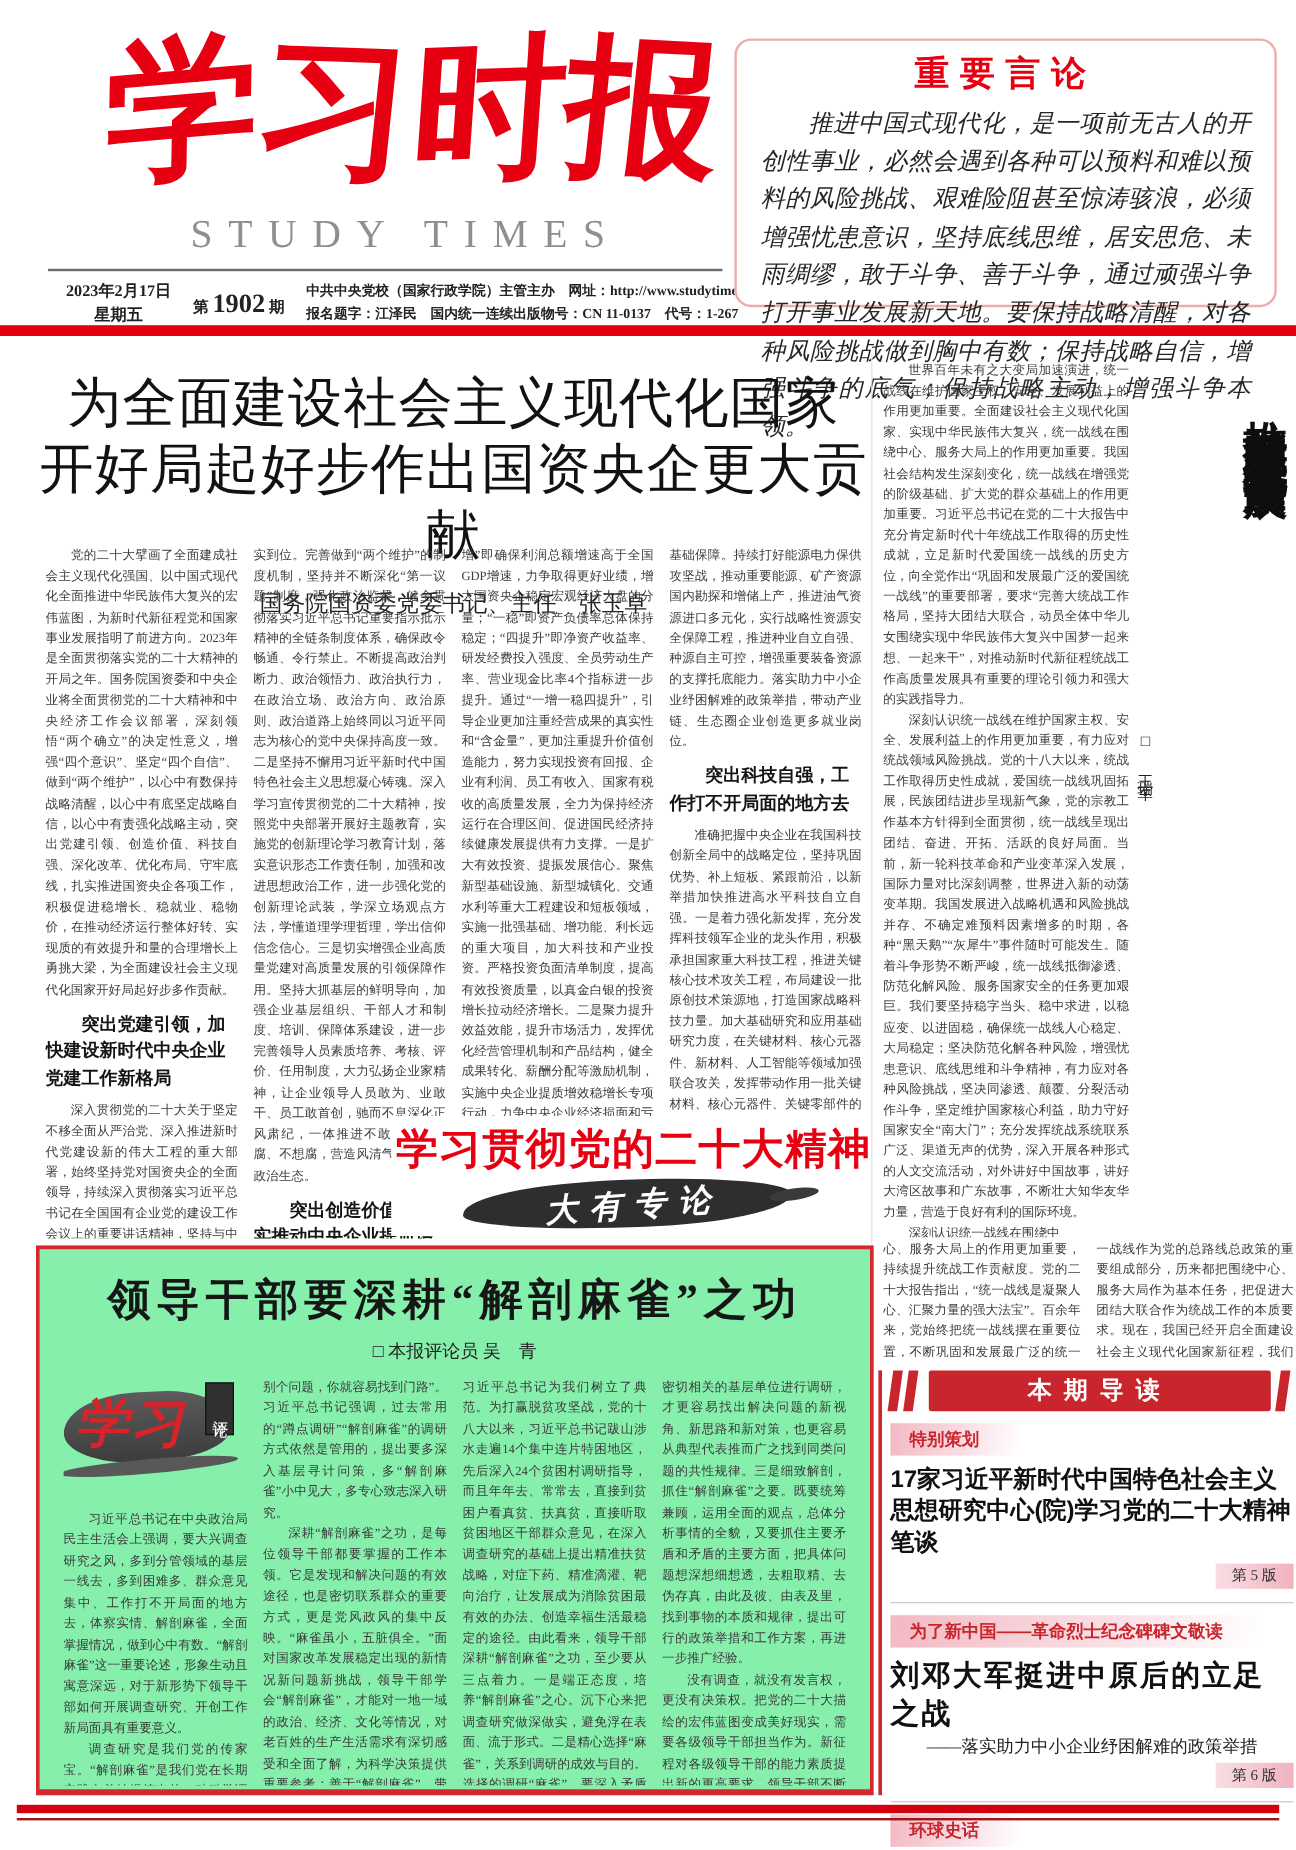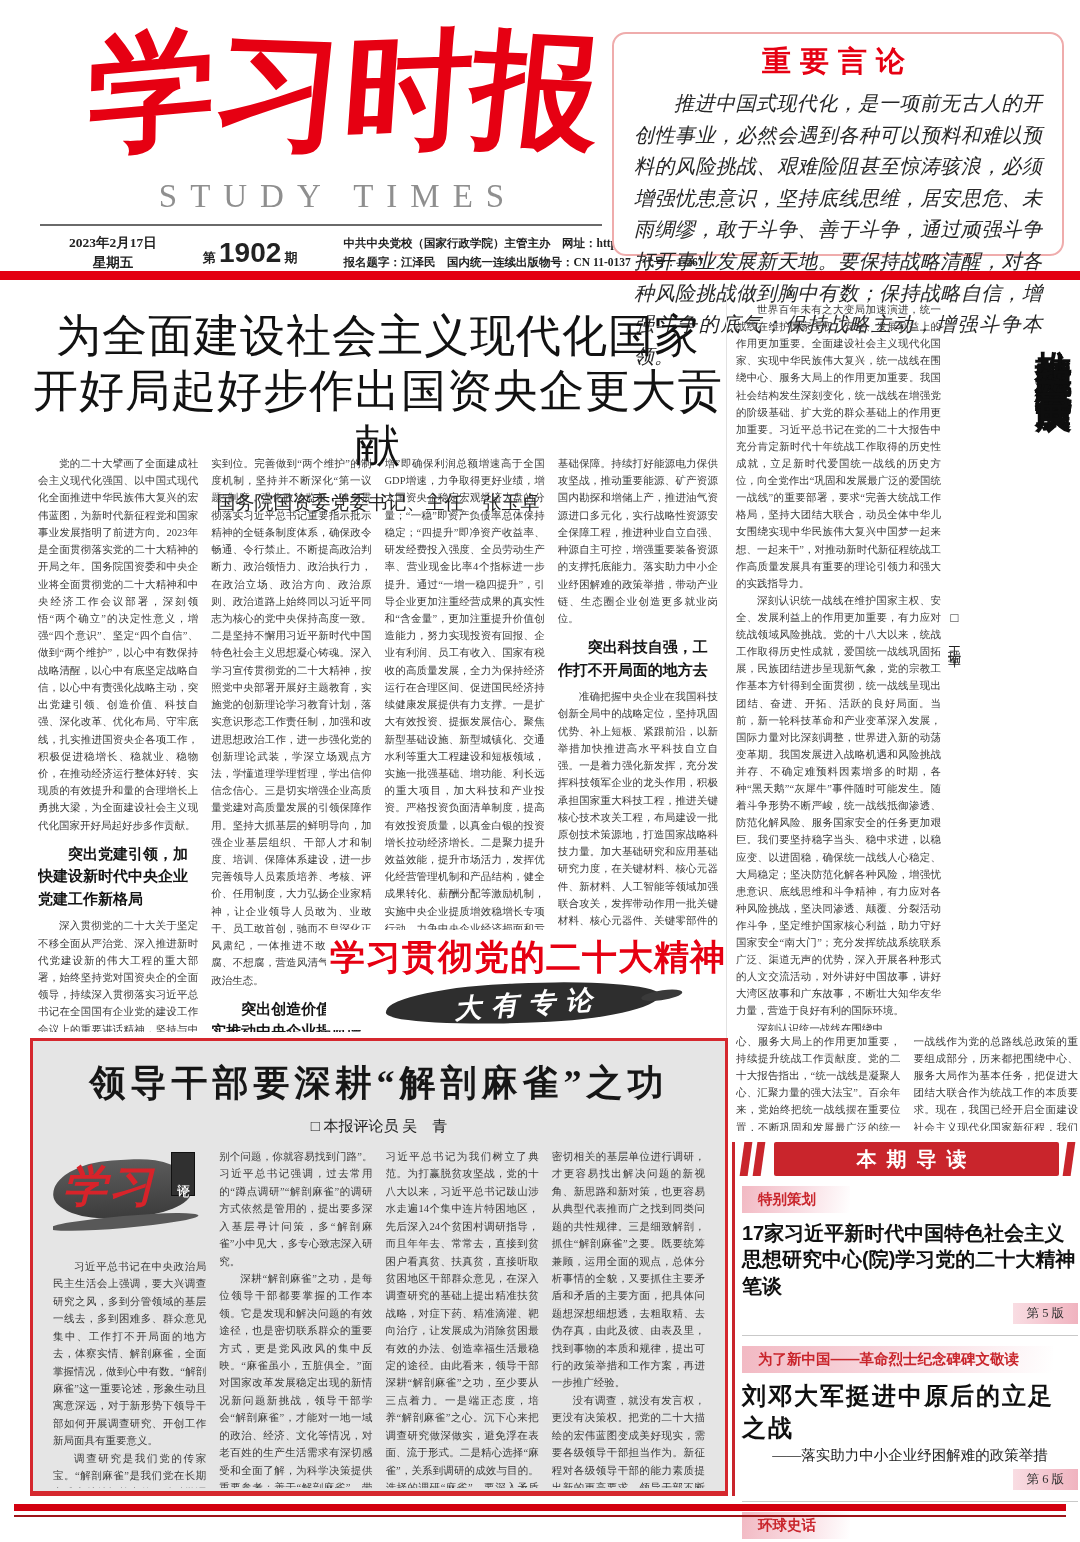--- a/index.html
+++ b/index.html
@@ -9,25 +9,25 @@
   .masthead{position:absolute;left:88px;top:14px;width:500px;display:flex;justify-content:space-between;}
   .masthead span{font-size:128px;line-height:1.2;font-weight:900;color:#e60012;
     font-family:"DejaVu Serif",serif;display:inline-block;}
   .masthead span:nth-child(1){transform:rotate(-5deg) skewX(-6deg);}
   .masthead span:nth-child(2){transform:rotate(2deg) skewX(-4deg);}
   .masthead span:nth-child(3){transform:rotate(-2deg) skewX(-6deg);}
   .masthead span:nth-child(4){transform:rotate(3deg) skewX(-3deg);}
   .study-times{position:absolute;left:78px;top:178px;width:520px;text-align:center;
     font-family:"Liberation Serif",serif;font-size:33px;letter-spacing:13px;color:#8f8f8f;}
   .head-line{position:absolute;left:40px;top:224px;width:562px;height:2px;background:#6a6a6a;}
-  .info-row{position:absolute;left:46px;top:230px;width:560px;display:flex;align-items:center;gap:23px;}
+  .info-row{position:absolute;left:46px;top:230px;width:560px;display:flex;align-items:center;gap:9px;}
   .date-block{text-align:center;font-weight:bold;font-size:13.5px;line-height:1.5;color:#222;white-space:nowrap;}
   .vsep{width:1px;height:38px;background:#999;}
   .issue{font-weight:bold;color:#222;font-size:13px;white-space:nowrap;}
-  .issue b{font-size:28px;font-family:Liberation Sans, sans-serif;}
+  .issue b{font-size:22px;font-family:Liberation Serif, serif;}
   .pub-block{font-size:11.5px;font-weight:bold;line-height:1.65;color:#222;white-space:nowrap;}
   
   .remarks{position:absolute;left:612px;top:32px;width:452px;height:224px;
     border:2px solid #efacac;border-radius:14px;padding:8px 20px;box-sizing:border-box;background:#fff;}
   .remarks h2{margin:0 0 6px;text-align:center;color:#e60012;font-size:29px;letter-spacing:9px;
     font-family:"Liberation Sans",sans-serif;font-weight:900;}
   .remarks p{margin:0;font-size:20px;line-height:1.58;text-align:justify;text-indent:2em;
     color:#262626;font-style:italic;}
   .red-rule-top{position:absolute;left:0;top:271px;width:1080px;height:9px;background:#e30011;}
   
@@ -63,21 +63,21 @@
   .ra-title-zone{flex:1;position:relative;}
   .ra-author{position:absolute;left:4px;top:315px;writing-mode:vertical-rl;font-size:13px;
     letter-spacing:4px;color:#222;}
   .ra-title{position:absolute;right:6px;top:26px;height:690px;writing-mode:vertical-rl;
     font-family:"Liberation Serif",serif;font-weight:900;font-size:37px;letter-spacing:3px;
     line-height:1;color:#0e0e0e;}
   .ra-row2{display:flex;gap:13px;height:98px;margin-top:2px;}
   .ra-row2 div{flex:1;overflow:hidden;font-size:10.5px;line-height:1.63;text-align:justify;color:#3b3b3b;}
   
   #commentary{position:absolute;left:30px;top:1038px;width:698px;height:458px;box-sizing:border-box;
-    border:3px solid #d5282e;border-bottom-width:5px;background:#e5e5e5;}
+    border:3px solid #d5282e;border-bottom-width:5px;background:#86efac;}
   .cm-head{text-align:center;font-family:"Liberation Serif",serif;font-weight:900;font-size:36px;
     letter-spacing:5px;margin-top:18px;color:#161616;}
   .cm-byline{text-align:center;font-size:15px;color:#222;margin-top:9px;}
   .cm-body{display:flex;gap:13px;padding:12px 20px 0;height:352px;box-sizing:border-box;}
   .cm-col{flex:1;overflow:hidden;font-size:10.5px;line-height:1.66;text-align:justify;color:#3a3a3a;}
   .cm-col p{margin:0;text-indent:2em;}
   .cm-col p.cont{text-indent:0;}
   .cm-logo{position:relative;height:100px;margin:2px 0 8px;}
   .cm-logo .ink{position:absolute;left:0;top:10px;width:138px;height:58px;
     background:linear-gradient(#5c5c5c,#3c3c3c);

